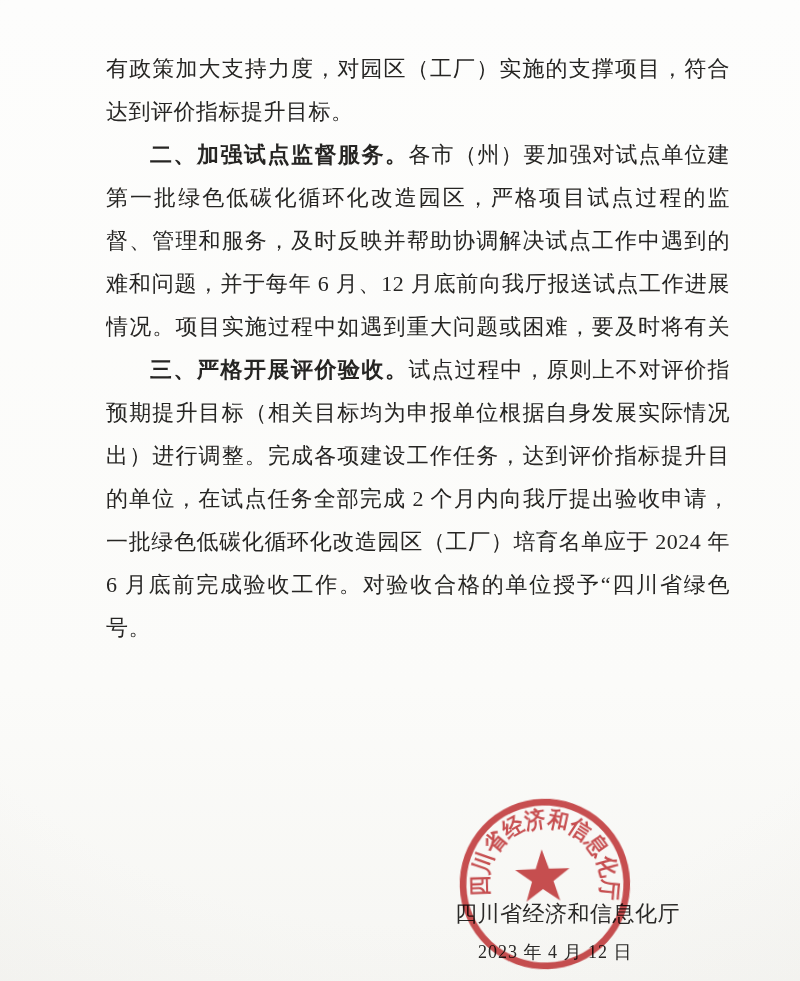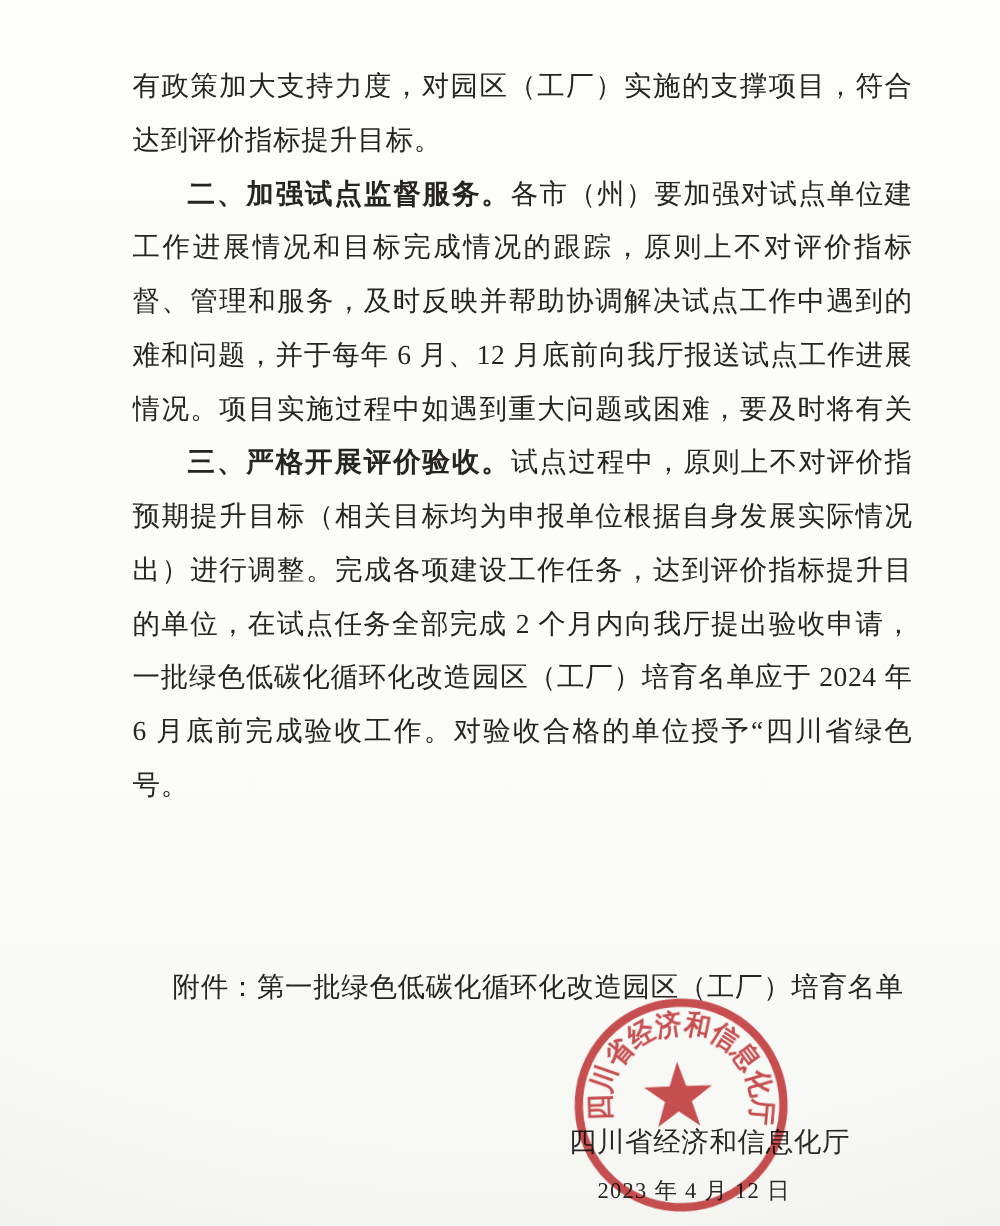--- a/index.html
+++ b/index.html
@@ -58,34 +58,33 @@
 </style>
 </head>
 <body>
 
 <div class="page">
 
   <div class="body-text">
       <div class="line stretch"><span>有政策加大支持力度，对园区（工厂）实施的支撑项目，符合条</span></div>
       <div class="line"><span>达到评价指标提升目标。</span></div>
       <div class="line stretch indent"><span class="bold-head">二、加强试点监督服务。</span><span>各市（州）要加强对试点单位建设</span></div>
-      <div class="line stretch"><span>工作进展情况和目标完成情况的跟踪，原则上不对评价指标</span></div>
+      <div class="line stretch"><span>第一批绿色低碳化循环化改造园区，严格项目试点过程的监</span></div>
       <div class="line stretch"><span>督、管理和服务，及时反映并帮助协调解决试点工作中遇到的困</span></div>
       <div class="line stretch"><span>难和问题，并于每年 6 月、12 月底前向我厅报送试点工作进展</span></div>
       <div class="line stretch"><span>情况。项目实施过程中如遇到重大问题或困难，要及时将有关情</span></div>
       <div class="line stretch indent"><span class="bold-head">三、严格开展评价验收。</span><span>试点过程中，原则上不对评价指标</span></div>
       <div class="line stretch"><span>预期提升目标（相关目标均为申报单位根据自身发展实际情况提</span></div>
       <div class="line stretch"><span>出）进行调整。完成各项建设工作任务，达到评价指标提升目标</span></div>
       <div class="line stretch"><span>的单位，在试点任务全部完成 2 个月内向我厅提出验收申请，第</span></div>
       <div class="line stretch"><span>一批绿色低碳化循环化改造园区（工厂）培育名单应于 2024 年</span></div>
       <div class="line stretch"><span>6 月底前完成验收工作。对验收合格的单位授予“四川省绿色（低</span></div>
       <div class="line"><span>号。</span></div>
     </div>
 
-  <div class="attachment">附件：第一批绿色低碳化循环化改造园区（工厂）培育名单</div>
 
   <div class="signer">四川省经济和信息化厅</div>
 
   <div class="date">2023 年 4 月 12 日</div>
 
   <div class="seal-wrap">
     <svg viewBox="0 0 172 172" xmlns="http://www.w3.org/2000/svg" style="color: rgb(197, 55, 58);">
       <circle class="seal-ring" cx="85" cy="84" r="80"></circle>
       <path id="sealArc" d="M 29.8 93.7 A 56 56 0 1 1 137.6 103.2" fill="none"></path>
       <text class="seal-arc-text">

